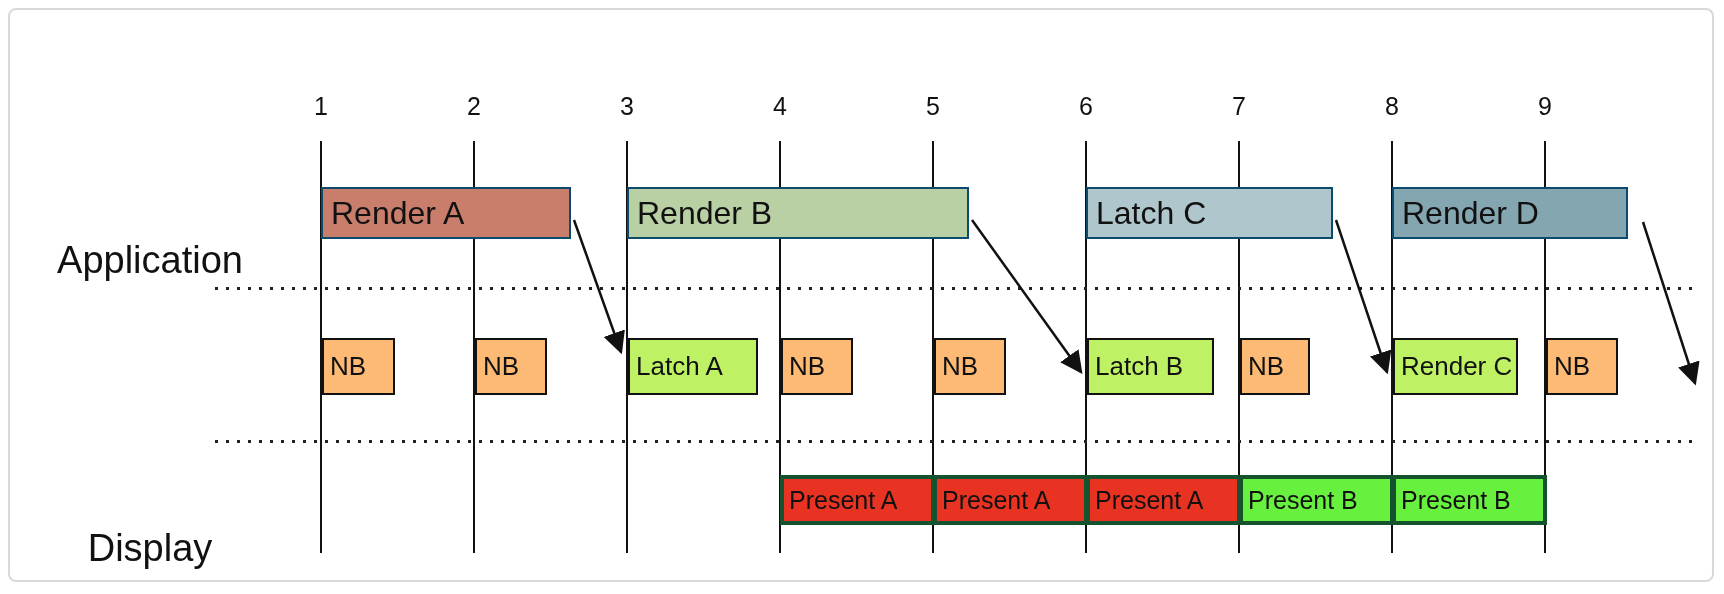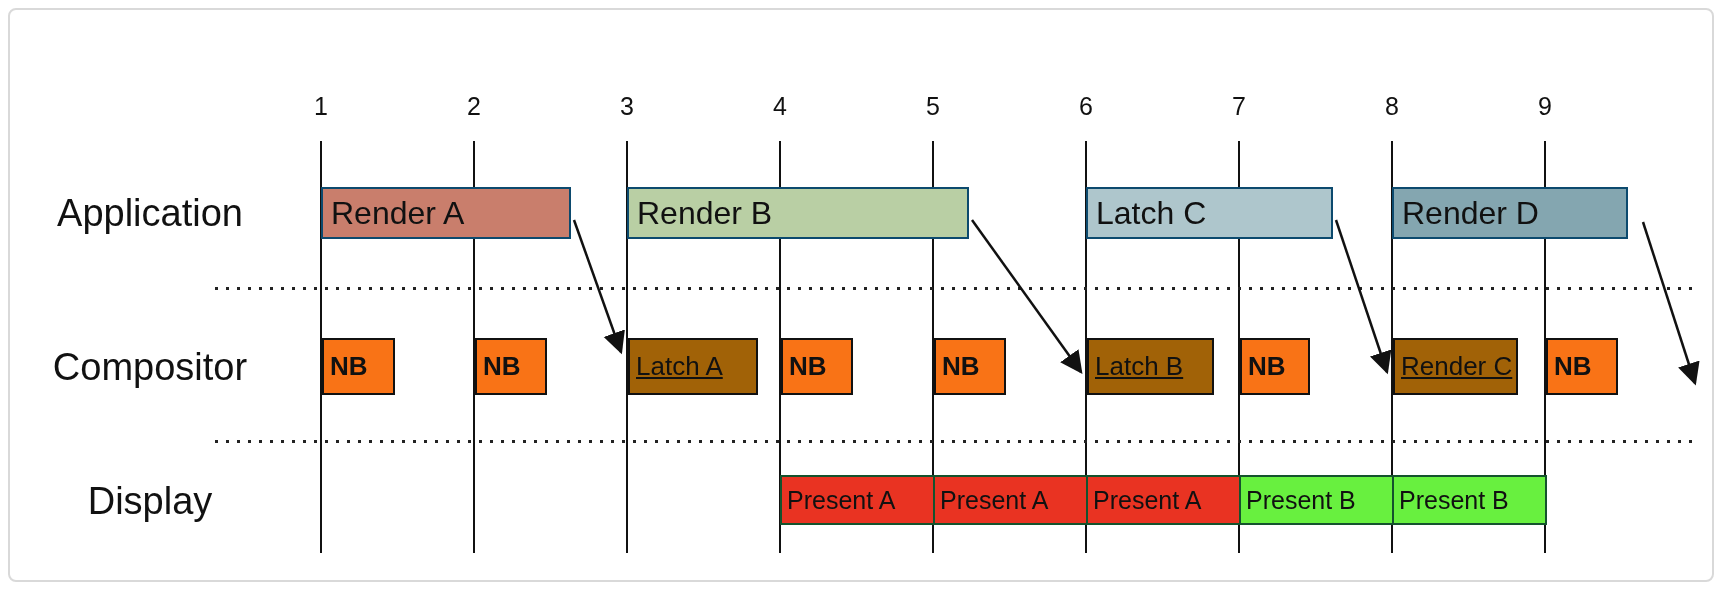--- a/index.html
+++ b/index.html
@@ -11,40 +11,40 @@
     position:absolute;left:8px;top:8px;width:1706px;height:574px;
     border:2px solid #d9d9d9;border-radius:8px;background:#ffffff;box-sizing:border-box;
   }
   .vline{position:absolute;width:2px;background:#111;top:141px;height:412px;}
   .ticklabel{
     position:absolute;top:90px;width:50px;height:32px;text-align:center;
     font-size:25px;line-height:32px;
   }
   .rowlabel{
     position:absolute;left:40px;width:220px;height:44px;text-align:center;
-    font-size:38px;line-height:44px;
+    font-size:38px;line-height:44px;margin-top:47px;
   }
   .appbar{
     position:absolute;top:187px;height:52px;border:2px solid #0c4a6e;box-sizing:border-box;
     display:flex;align-items:center;padding-left:8px;font-size:32px;
   }
   .cbox{
     position:absolute;top:338px;height:57px;border:2px solid #111;box-sizing:border-box;
     display:flex;align-items:center;padding-left:6px;font-size:26px;
   }
   .dbar{
-    position:absolute;top:475px;height:50px;border:2px solid #14532d;box-sizing:border-box;
+    position:absolute;top:475px;height:50px;border:4px solid #14532d;box-sizing:border-box;
     display:flex;align-items:center;padding-left:5px;font-size:25px;
   }
   .bg-render-a{background:#c97e6c;}
   .bg-render-b{background:#b9cfa4;}
   .bg-render-c{background:#aec6cc;}
   .bg-render-d{background:#84a6b0;}
-  .bg-nb{background:#f97316;font-weight:bold;}
-  .bg-latch{background:#a16207;text-decoration:underline;}
+  .bg-nb{background:#fdba74;}
+  .bg-latch{background:#bef264;}
   .bg-present-a{background:#e93322;}
   .bg-present-b{background:#68f03f;}
   .bg-present-c{background:#6af5f8;}
   .dotline{
     position:absolute;left:215px;width:1477px;height:3px;
     background:repeating-linear-gradient(90deg,#222 0 3px,transparent 3px 11px);
   }
   .arrowlayer{position:absolute;left:0;top:0;pointer-events:none;}
 </style>
 </head>
@@ -67,21 +67,20 @@
   <div class="ticklabel" style="left:449px">2</div>
   <div class="ticklabel" style="left:602px">3</div>
   <div class="ticklabel" style="left:755px">4</div>
   <div class="ticklabel" style="left:908px">5</div>
   <div class="ticklabel" style="left:1061px">6</div>
   <div class="ticklabel" style="left:1214px">7</div>
   <div class="ticklabel" style="left:1367px">8</div>
   <div class="ticklabel" style="left:1520px">9</div>
 
   <div class="rowlabel" style="top:191px">Application</div>
-  <div class="rowlabel" style="top:345px">Compositor</div>
   <div class="rowlabel" style="top:479px">Display</div>
 
   <div class="dotline" style="top:287px"></div>
   <div class="dotline" style="top:440px"></div>
 
   <div class="appbar bg-render-a" style="left:321px;width:250px">Render A</div>
   <div class="appbar bg-render-b" style="left:627px;width:342px">Render B</div>
   <div class="appbar bg-render-c" style="left:1086px;width:247px">Latch C</div>
   <div class="appbar bg-render-d" style="left:1392px;width:236px">Render D</div>
 

